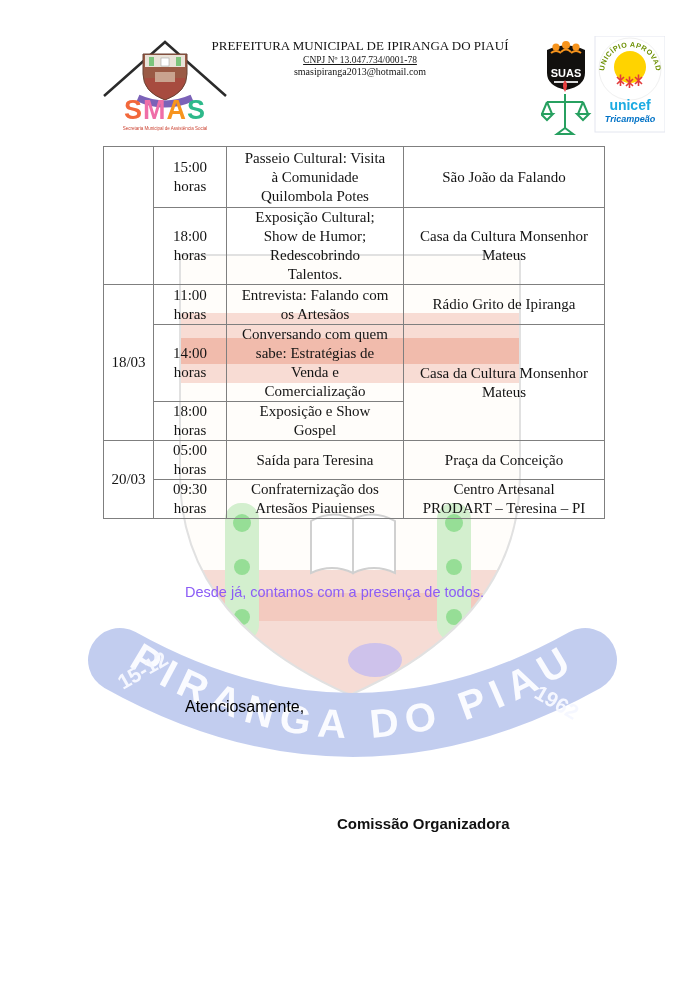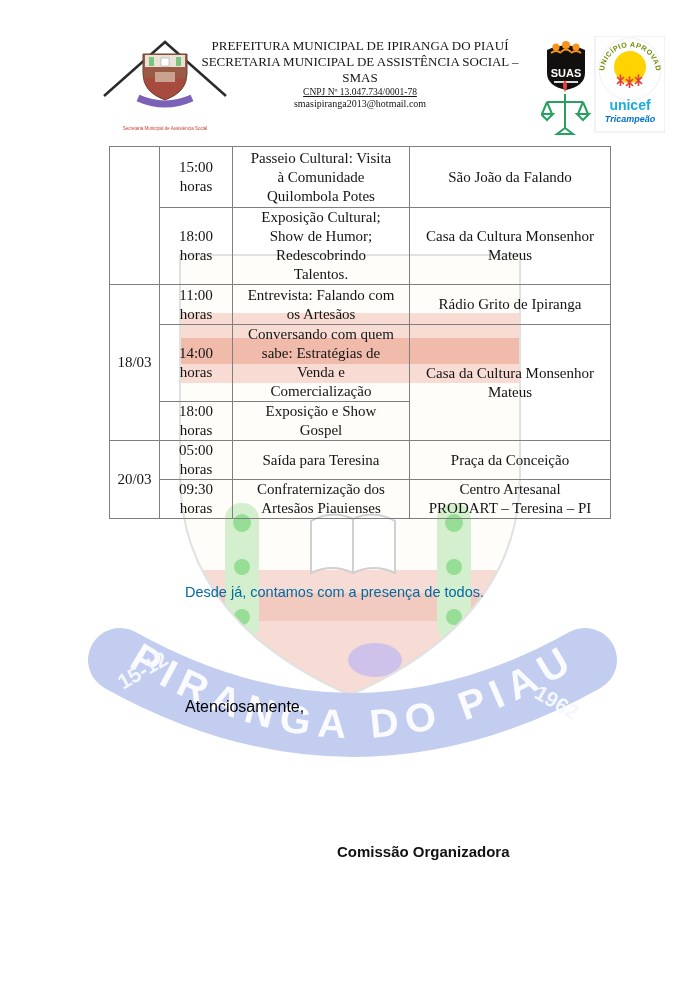--- a/index.html
+++ b/index.html
@@ -17,36 +17,36 @@
   .smas-caption{position:absolute;left:0;bottom:9px;width:100%;text-align:center;
     font-family:"Liberation Sans", sans-serif;font-size:4.5px;color:#cc4433;}
   .hdr-center{position:absolute;left:190px;top:38px;width:340px;text-align:center;z-index:2;}
   .hl-1,.hl-2,.hl-3{font-size:13px;line-height:16px;}
   .hl-4{font-size:9.5px;line-height:12px;text-decoration:underline;}
   .hl-5{font-size:10.5px;line-height:11px;}
   .hl-6{font-size:10px;line-height:11px;}
   .hdr-right{position:absolute;left:541px;top:36px;width:124px;height:102px;z-index:2;}
   
   table.schedule{
-    position:absolute;left:109px;top:146px;width:501px;z-index:1;
+    position:absolute;left:103px;top:146px;width:501px;z-index:1;
     border-collapse:collapse;table-layout:fixed;background:transparent;border-radius:31px;
   }
   table.schedule td{
     border:1px solid #7f7f7f;text-align:center;vertical-align:middle;
     font-size:15px;line-height:19px;padding:0 2px;white-space:pre-line;color:#141414;
   }
   tr.r1{height:61px;} tr.r2{height:77px;} tr.r3{height:40px;} tr.r4{height:73px;}
   tr.r5{height:39px;} tr.r6{height:36px;} tr.r7{height:38px;}
   
   .closing{position:absolute;left:185px;top:584px;z-index:2;
-    font-family:"Liberation Sans", sans-serif;font-size:14.5px;color:#0369a1;}
+    font-family:"Liberation Sans", sans-serif;font-size:14.5px;color:#8b5cf6;}
   .signoff{position:absolute;left:185px;top:698px;z-index:2;
     font-family:"Liberation Sans", sans-serif;font-size:16px;color:#000000;}
   .committee{position:absolute;left:337px;top:815px;z-index:2;
-    font-family:"Liberation Sans", sans-serif;font-size:15px;font-weight:bold;color:#111;margin-top:28px;}
+    font-family:"Liberation Sans", sans-serif;font-size:15px;font-weight:bold;color:#111;}
 </style>
 </head>
 <body>
 
 <div class="watermark">
   <svg width="540" height="570" viewBox="0 0 540 570">
     <defs>
       <clipPath id="wm-shield-clip">
         <path d="M95 20 H435 V240 Q435 385 265 460 Q95 385 95 240 Z"></path>
       </clipPath>
@@ -108,26 +108,28 @@
         <rect x="6" y="9" width="5" height="9" fill="#7cc47c"></rect>
         <rect x="33" y="9" width="5" height="9" fill="#7cc47c"></rect>
         <rect x="18" y="10" width="8" height="8" fill="#ffffff" stroke="#999999" stroke-width="0.5"></rect>
         <rect x="2" y="30" width="40" height="22" fill="#a74b3f"></rect>
         <rect x="12" y="24" width="20" height="10" fill="#c9a38f"></rect>
       </g>
       <path d="M0 6 H44 V26 Q44 44 22 52 Q0 44 0 26 Z" fill="none" stroke="#6b4436" stroke-width="1"></path>
       <path d="M-5 50 Q22 62 49 50" stroke="#7b62b8" stroke-width="7" fill="none"></path>
     </g>
   </svg>
+  <div class="smas-word">
+    <span style="color: rgb(242, 104, 59);">S</span><span style="color: rgb(239, 110, 168);">M</span><span style="color: rgb(247, 148, 29);">A</span><span style="color: rgb(46, 185, 138);">S</span>
+  </div>
   <div class="smas-caption">Secretaria Municipal de Assistência Social</div>
 </div>
 
 <div class="hdr-center">
   <div class="hl-2">PREFEITURA MUNICIPAL DE IPIRANGA DO PIAUÍ</div>
-  <div class="hl-3">SECRETARIA MUNICIPAL DE ASSISTÊNCIA SOCIAL – SMAS</div>
   <div class="hl-4">CNPJ Nº 13.047.734/0001-78</div>
   <div class="hl-6">smasipiranga2013@hotmail.com</div>
 </div>
 
 <div class="hdr-right">
   <svg width="124" height="102" viewBox="0 0 124 102">
 
     <g transform="translate(2,4)">
       <path d="M4 10 Q23 1 42 10 L42 33 Q42 46 23 50 Q4 46 4 33 Z" fill="#12100e"></path>
       <g stroke="#f7941d" stroke-width="2" fill="#f7941d">

